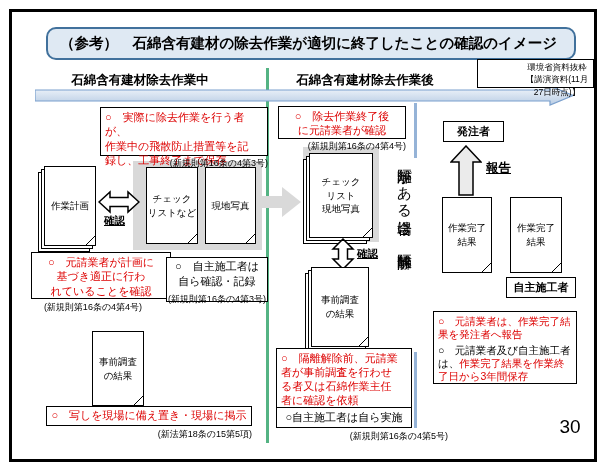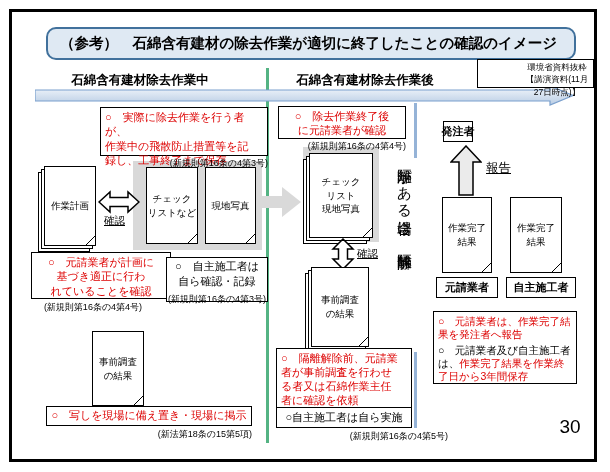--- a/index.html
+++ b/index.html
@@ -30,21 +30,21 @@
     position:absolute;background:#fff;border:1.5px solid #000;box-sizing:border-box;z-index:3;
     display:flex;align-items:center;justify-content:center;text-align:center;
     font-size:9.5px;line-height:1.45;
   }
   .doc.stacked{
     box-shadow:
       -3px 3px 0 -1px #fff, -3px 3px 0 0 #000,
       -6px 6px 0 -1px #fff, -6px 6px 0 0 #000;
   }
   .fold{position:absolute;right:-1px;bottom:-1px;line-height:0;}
-  .arrow-label{position:absolute;font-size:10.5px;text-decoration:underline;white-space:nowrap;z-index:4;}
+  .arrow-label{position:absolute;font-size:10.5px;text-decoration:underline;white-space:nowrap;z-index:4;font-weight:bold;}
   .vline{position:absolute;left:414px;width:3px;background:#95b3d7;z-index:2;}
   .vtext{
     position:absolute;left:397px;top:158px;height:195px;z-index:2;
     writing-mode:vertical-rl;text-orientation:upright;
     font-size:14.5px;line-height:1;letter-spacing:0.5px;white-space:nowrap;
   }
   .role-box{
     position:absolute;background:#fff;border:1.5px solid #000;box-sizing:border-box;z-index:4;
     display:flex;align-items:center;justify-content:center;font-size:11px;font-weight:bold;white-space:nowrap;
   }
@@ -170,21 +170,21 @@
 者が事前調査を行わせ
 る者又は石綿作業主任
 者に確認を依頼</div>
   <div class="notebox" style="left:276px;top:407px;width:136px;height:21px;font-size:11px;line-height:18px;text-align:center;white-space:nowrap;">○自主施工者は自ら実施</div>
   <div class="ref" style="left:252px;top:430px;width:160px;text-align:right;padding-left:36px;">(新規則第16条の4第5号)</div>
 
   <div class="vline" style="top:103px;height:55px;"></div>
   <div class="vtext">隔離がある場合は、隔離解除</div>
   <div class="vline" style="top:352px;height:76px;"></div>
 
-  <div class="role-box" style="left:443px;top:121px;width:30px;height:21px;">発注者</div>
+  <div class="role-box" style="left:443px;top:121px;width:61px;height:21px;">発注者</div>
 
   <svg class="svg-abs" style="left:450px;top:145px;z-index:3;" width="32" height="51" viewBox="0 0 32 51">
     <polygon points="16,1 31,17 23,17 23,50 9,50 9,17 1,17" fill="#ebebeb" stroke="#000" stroke-width="1.5"></polygon>
   </svg>
   <div class="arrow-label" style="left:486px;top:160px;font-size:12.5px;">報告</div>
 
   <div class="doc pre" style="left:442px;top:197px;width:50px;height:76px;">
     <span>作業完了
 結果</span>
     <svg class="fold" width="11" height="11" viewBox="0 0 11 11">
@@ -192,21 +192,20 @@
       </svg>
   </div>
   <div class="doc pre" style="left:510px;top:197px;width:52px;height:76px;">
     <span>作業完了
 結果</span>
     <svg class="fold" width="11" height="11" viewBox="0 0 11 11">
         <path d="M0.5,10.5 L10.5,0.5 L10.5,10.5 Z" fill="#fff" stroke="#000"></path>
       </svg>
   </div>
 
-  <div class="role-box" style="left:436px;top:277px;width:62px;height:21px;">元請業者</div>
   <div class="role-box" style="left:506px;top:277px;width:70px;height:21px;">自主施工者</div>
 
   <div class="notebox" style="left:433px;top:311px;width:144px;height:73px;font-size:10.5px;line-height:1.27;padding:3px 4px;">
     <p class="bullet red">○　元請業者は、作業完了結果を発注者へ報告</p>
     <p class="bullet"><span>○　元請業者及び自主施工者は、</span><span class="red">作業完了結果を作業終了日から3年間保存</span></p>
   </div>
 
   <div class="page-number">30</div>
 </div>
 

